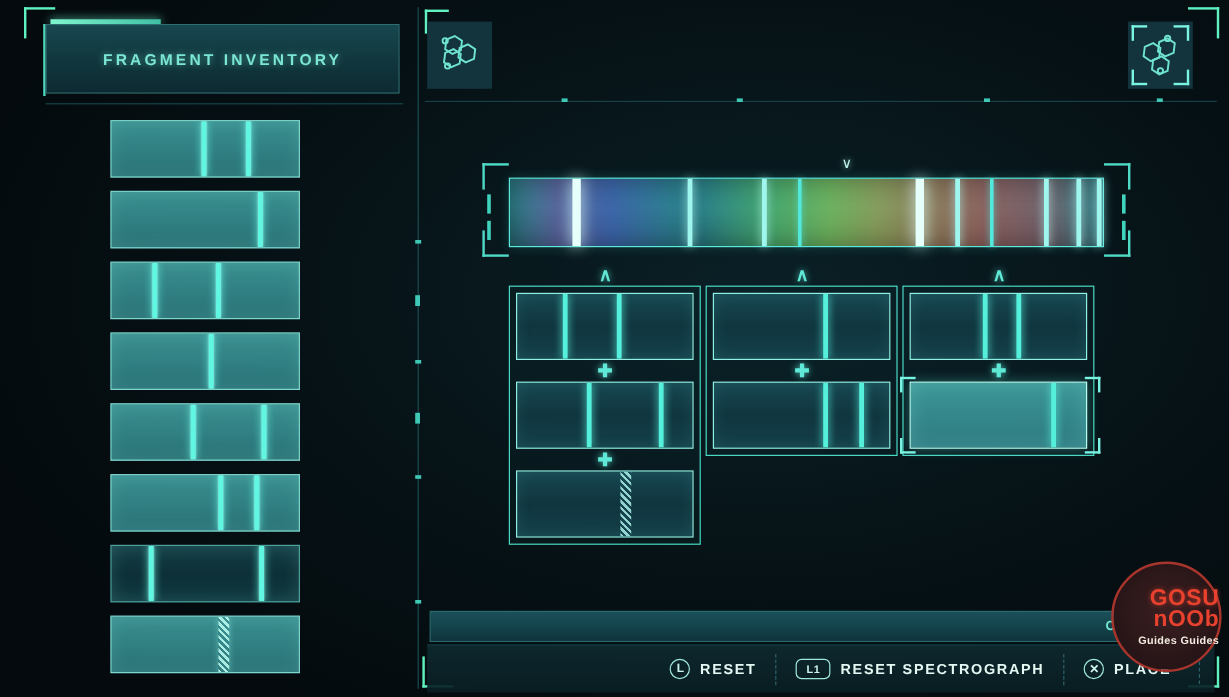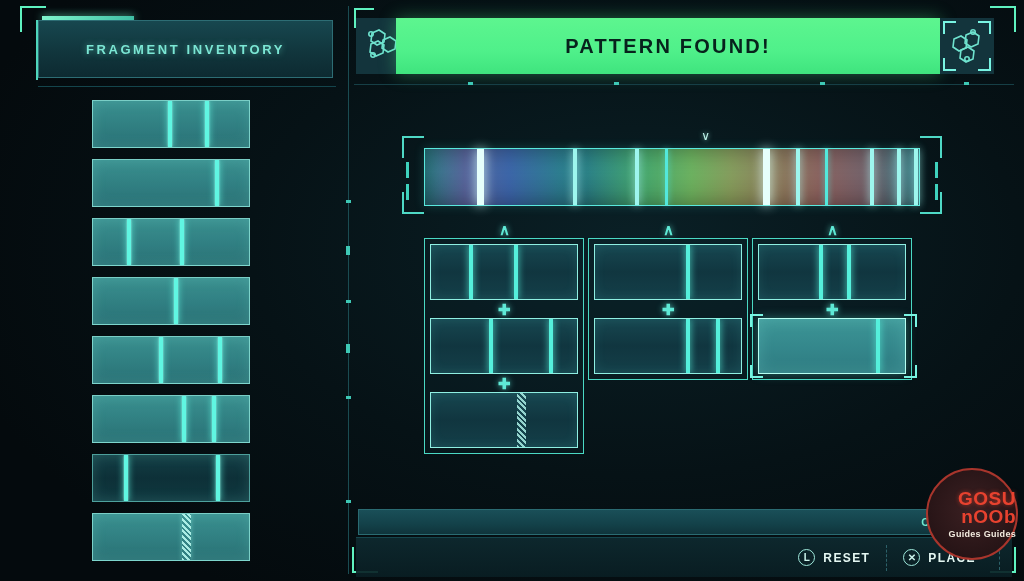--- a/index.html
+++ b/index.html
@@ -353,23 +353,20 @@
 
     <div id="hdr-icon-left">
       <svg width="40" height="40" viewBox="0 0 40 40" fill="none" stroke="#6fe3cf" stroke-width="1.6">
         <polygon points="9,7 16,4 22,8 21,16 14,19 8,15"></polygon>
         <polygon points="8,18 15,15 21,19 20,27 13,30 7,26"></polygon>
         <polygon points="20,14 27,11 33,15 32,23 25,26 19,22"></polygon>
         <circle cx="8" cy="8" r="2.2"></circle>
         <circle cx="10" cy="29" r="2.2"></circle>
       </svg>
     </div>
-    <div id="banner">
-      <span class="label">PATTERN FOUND!</span>
-    </div>
     <div id="hdr-icon-right">
       <svg width="40" height="40" viewBox="0 0 40 40" fill="none" stroke="#6fe3cf" stroke-width="1.6">
         <polygon points="7,13 14,10 20,14 19,22 12,25 6,21"></polygon>
         <polygon points="19,9 26,6 32,10 31,18 24,21 18,17"></polygon>
         <polygon points="14,24 21,21 27,25 26,33 19,36 13,32"></polygon>
         <circle cx="26" cy="6" r="2.2"></circle>
         <circle cx="20" cy="33" r="2.2"></circle>
       </svg>
       <div class="sel-bracket tl" style="left:3px; top:3px;"></div>
       <div class="sel-bracket tr" style="right:3px; top:3px;"></div>
@@ -460,20 +457,24 @@
     <div id="info-bar">
       <span class="label">CONTROLS</span>
     </div>
 
     <div id="ctrl-bar">
         <div class="ctrl">
           <span class="glyph-circle">L</span>
           <span class="ctrl-label">RESET</span>
         </div>
         <div class="ctrl">
+          <span class="glyph-pill">L1</span>
+          <span class="ctrl-label">RESET SPECTROGRAPH</span>
+        </div>
+        <div class="ctrl">
           <span class="glyph-circle">✕</span>
           <span class="ctrl-label">PLACE</span>
         </div>
         <div class="ctrl-sep-right"></div>
       </div>
   </div>
 
   <div id="watermark">
     <span class="w1">GOSU</span>
     <span class="w2">nOOb</span>

